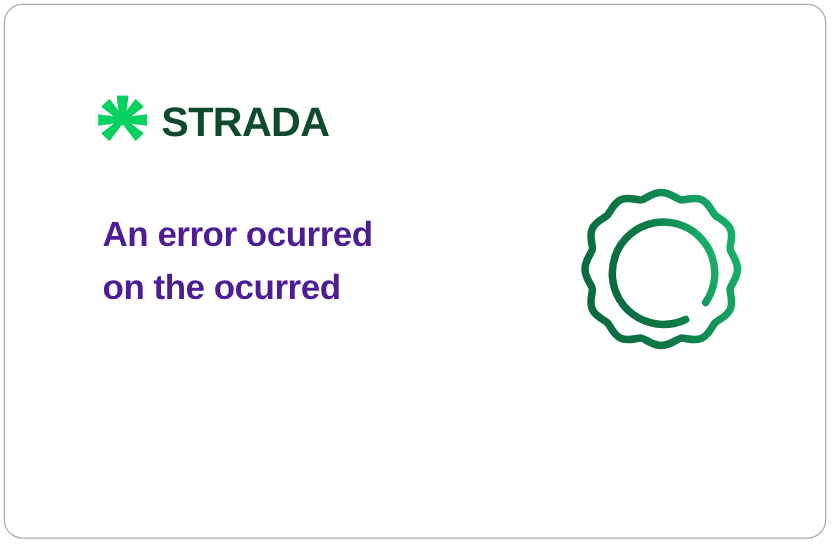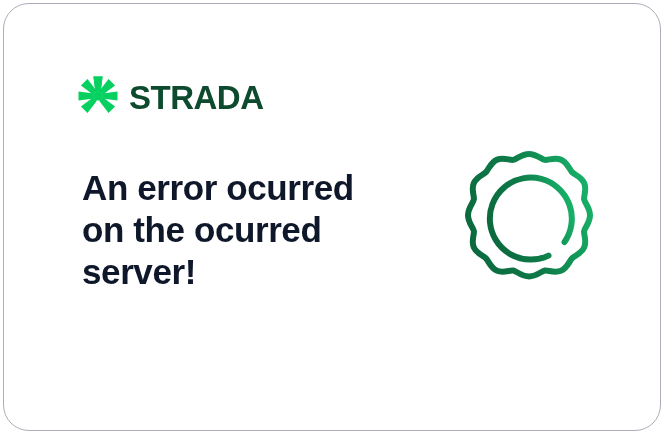--- a/index.html
+++ b/index.html
@@ -17,21 +17,21 @@
 
   .card {
     position: absolute;
     left: 3px;
     top: 3px;
     width: 658px;
     height: 428px;
     box-sizing: border-box;
     background: #ffffff;
     border: 1.5px solid #a9aeb8;
-    border-radius: 26px;
+    border-radius: 15px;
     overflow: hidden;
   }
 
   
   .brand {
     position: absolute;
     left: 72px;
     top: 68px;
     display: flex;
     align-items: center;
@@ -56,25 +56,25 @@
     top: 1px;
   }
 
   
   .headline {
     position: absolute;
     left: 78px;
     top: 163px;
     width: 300px;
     font-family: "Liberation Sans", sans-serif;
-    font-size: 35px;
+    font-size: 28px;
     font-weight: bold;
     line-height: 42px;
     letter-spacing: -0.4px;
-    color: #0f172a;
+    color: #4c1d95;
   }
   .headline .ln {
     display: block;
     white-space: nowrap;
   }
 
   
   .illustration {
     position: absolute;
     left: 444px;
@@ -119,21 +119,20 @@
           <circle cx="22" cy="22" r="4.6"></circle>
         </g>
       </svg>
     </span>
     <span class="brand-word">STRADA</span>
   </div>
 
   <div class="headline">
     <span class="ln">An error ocurred</span>
     <span class="ln">on the ocurred</span>
-    <span class="ln">server!</span>
   </div>
 
   <div class="illustration">
     <span>
       <svg viewBox="0 0 162 162" xmlns="http://www.w3.org/2000/svg" aria-hidden="true">
         <defs>
           <linearGradient id="gearGrad" x1="0" y1="0.55" x2="1" y2="0.25">
             <stop offset="0%" stop-color="#0b6b3f"></stop>
             <stop offset="45%" stop-color="#0e7a47"></stop>
             <stop offset="100%" stop-color="#18b36a"></stop>

